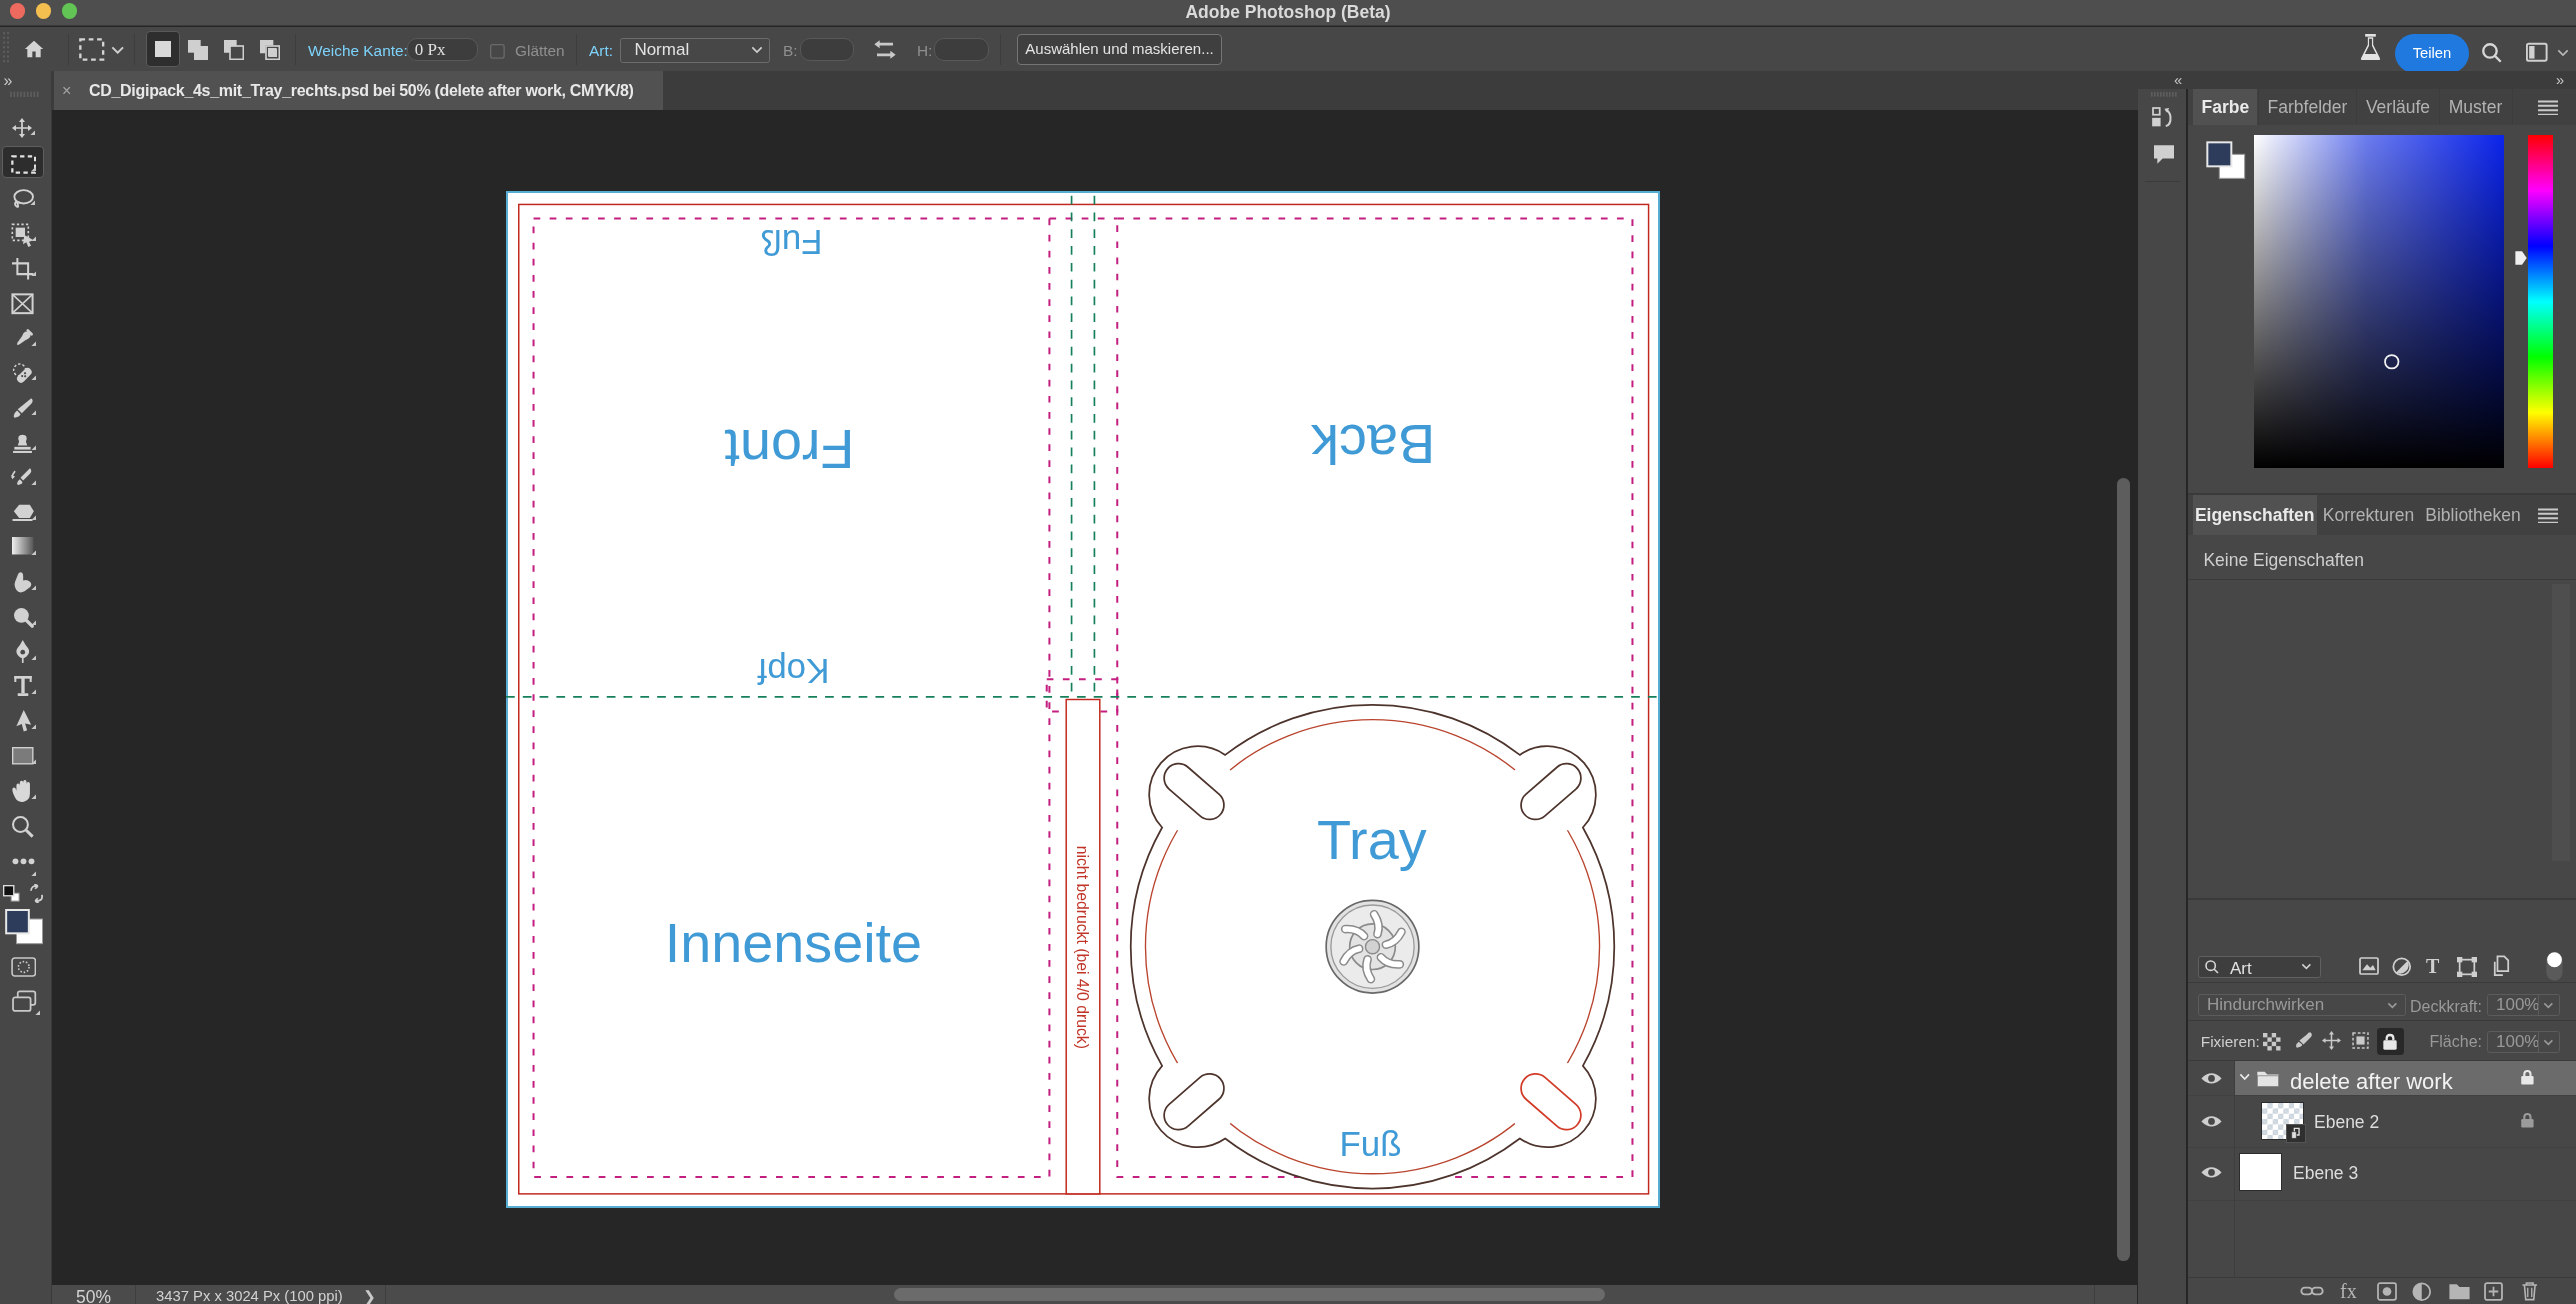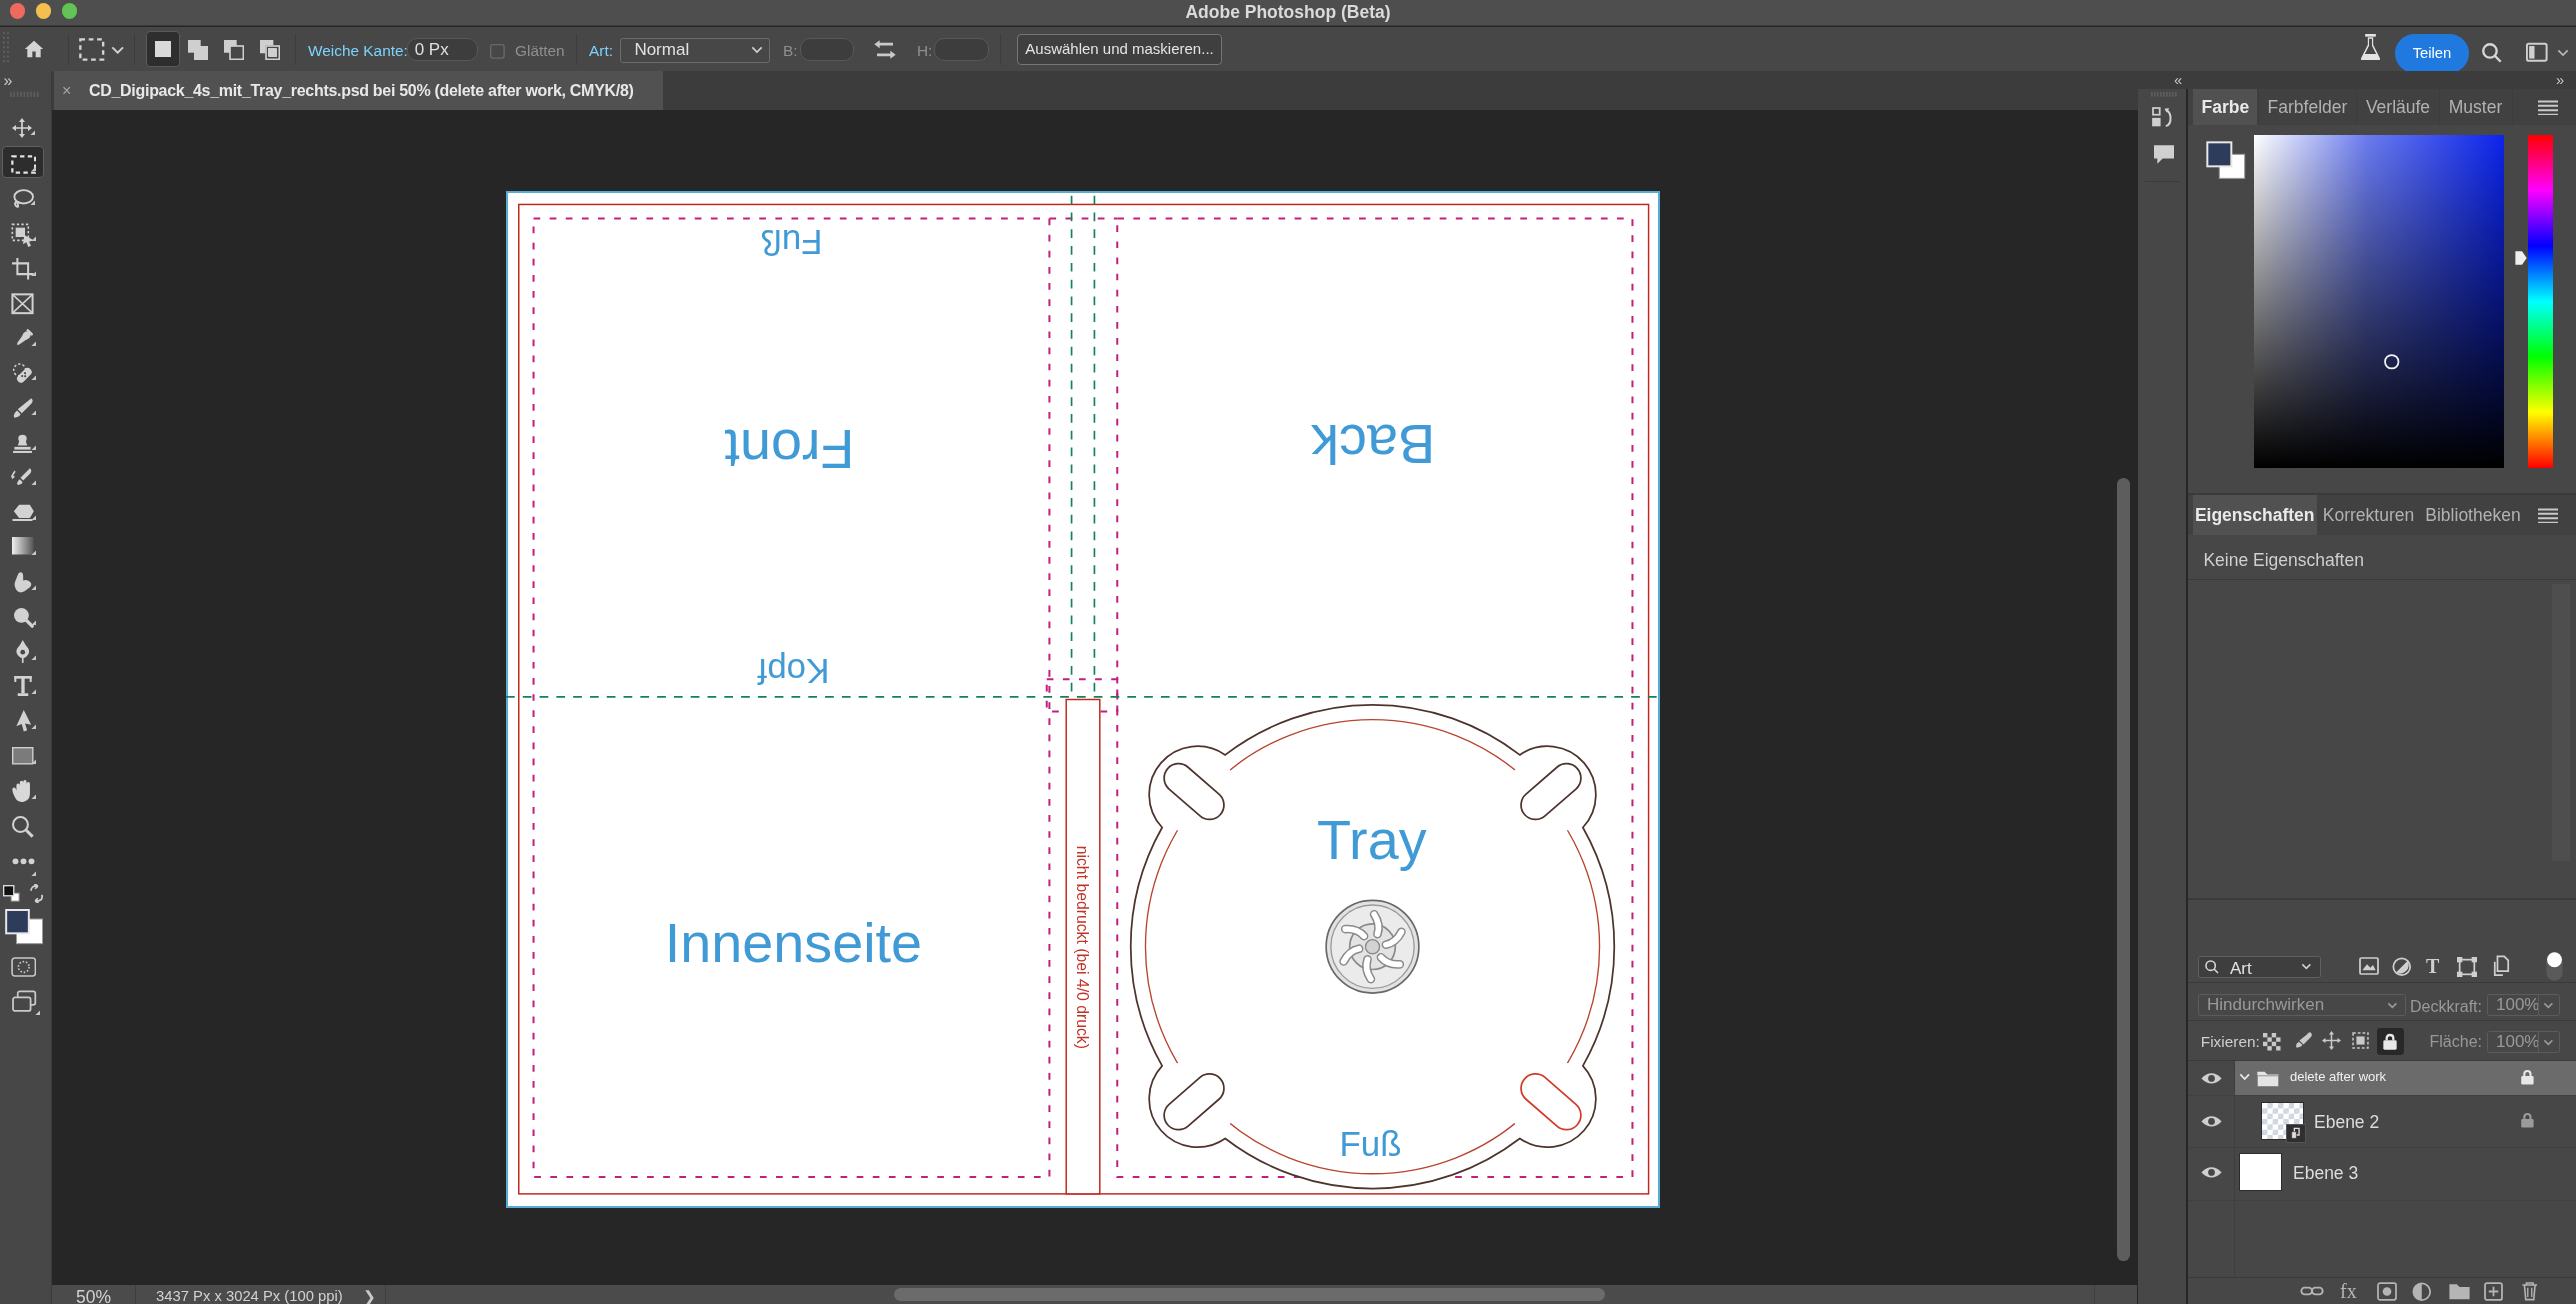--- a/index.html
+++ b/index.html
@@ -8,21 +8,21 @@
   .abs { position:absolute; }
   
   #titlebar { left:0; top:0; width:2576px; height:25.5px; background:#4e4e4e; border-bottom:1.3px solid #3a3a3a; }
   .tl { position:absolute; top:3.4px; width:15.4px; height:15.4px; border-radius:50%; }
   #title-text { position:absolute; top:0; left:0; width:2576px; height:25.5px; line-height:25.5px; text-align:center; color:#dadada; font-size:17.5px; font-weight:700; }
   
   #options { left:0; top:27px; width:2576px; height:44px; background:#474747; }
   .sep { position:absolute; top:6.7px; width:1.3px; height:31px; background:#3d3d3d; }
   .optlabel { position:absolute; color:#7dd3fc; font-size:15.4px; line-height:17px; }
   .muted { color:#8f8f8f !important; }
-  .inputbox { position:absolute; background:#3d3d3d; border:0.7px solid #585858; border-radius:10px; }
+  .inputbox { position:absolute; background:#3d3d3d; border:0.7px solid #585858; border-radius:10px;font-family:Liberation Serif, serif; }
   
   #tabbar { left:52px; top:71px; width:2086px; height:39px; background:#3c3c3c; }
   #tab { position:absolute; left:2px; top:0; width:609px; height:39px; background:#515151; color:#e8e8e8; font-size:16px; font-weight:700; line-height:39px; letter-spacing:-0.3px; }
   
   #toolbar { left:0; top:71px; width:52px; height:1233px; background:#474747; border-right:1.3px solid #3a3a3a; }
   
   #canvas { left:53px; top:110px; width:2084px; height:1175px; background:#262626; overflow:hidden; }
   #doc { position:absolute; left:453px; top:81px; width:1154px; height:1017px; background:#fff; border:2px solid #57acd2; }
   
   #dockhead { left:2138px; top:71px; width:438px; height:17.5px; background:#3c3c3c; color:#c9c9c9; }
@@ -674,21 +674,21 @@
       <path d="M2 11 Q17 -4 32 11 Q17 26 2 11 Z" fill="#cfcfcf"></path>
       <circle cx="17" cy="11" r="5" fill="#474747"></circle>
     </svg>
   <svg class="abs" style="left:51px;top:984px;" width="11.4" height="8" viewBox="0 0 17 12">
       <path d="M2 2 L8.5 9 L15 2" fill="none" stroke="#e8e8e8" stroke-width="2.6"></path>
     </svg>
   <svg class="abs" style="left:68px;top:980px;" width="24" height="19" viewBox="0 0 36 28">
       <path d="M2 4 H13 L17 8 H34 V26 H2 Z" fill="#e4e4e4"></path>
       <rect x="2" y="10" width="32" height="16" fill="#e4e4e4" stroke="#6b6b6b" stroke-width="1"></rect>
     </svg>
-  <div class="abs" style="left:102px;top:980px;color:#f2f2f2;font-size:13px;">delete after work</div>
+  <div class="abs" style="left:102px;top:980px;color:#f2f2f2;font-size:22px;">delete after work</div>
   <svg class="abs" style="left:332px;top:980px;" width="14.8" height="17" viewBox="0 0 24 27">
       <rect x="2" y="11" width="20" height="14" rx="2" fill="#e8e8e8"></rect>
       <path d="M7 11 V8 Q7 3 12 3 Q17 3 17 8 V11" fill="none" stroke="#e8e8e8" stroke-width="3.4"></path>
     </svg>
   <div class="abs" style="left:0;top:1006px;width:388px;height:1.3px;background:#414141;"></div>
   <svg class="abs" style="left:12px;top:1025px;" width="23" height="14.8" viewBox="0 0 34 22">
       <path d="M2 11 Q17 -4 32 11 Q17 26 2 11 Z" fill="#cfcfcf"></path>
       <circle cx="17" cy="11" r="5" fill="#474747"></circle>
     </svg>
   <div class="abs" style="left:73px;top:1013px;width:43px;height:38px;background:#fff;border:1.3px solid #2c2c2c;background-image:linear-gradient(45deg,#cdd6de 25%,transparent 25%,transparent 75%,#cdd6de 75%),linear-gradient(45deg,#cdd6de 25%,transparent 25%,transparent 75%,#cdd6de 75%);background-size:10.7px 10.7px;background-position:0 0,5.4px 5.4px;"></div>

